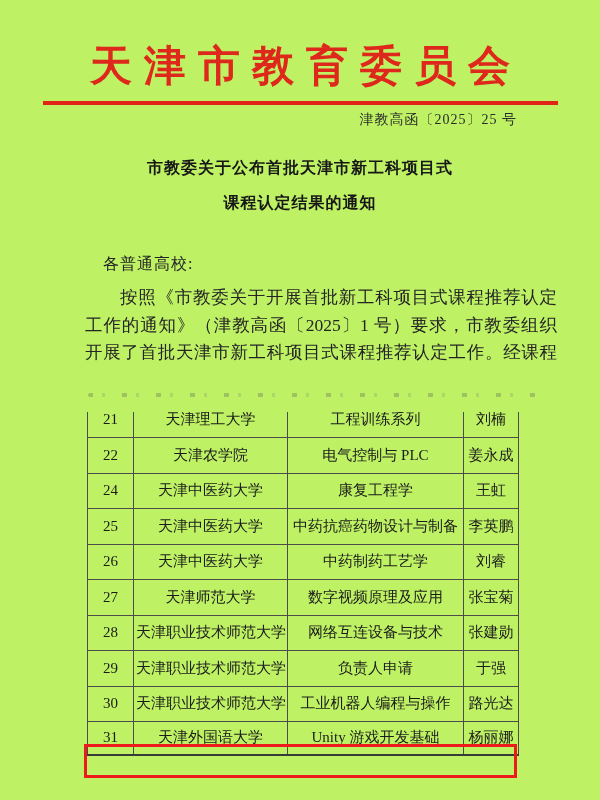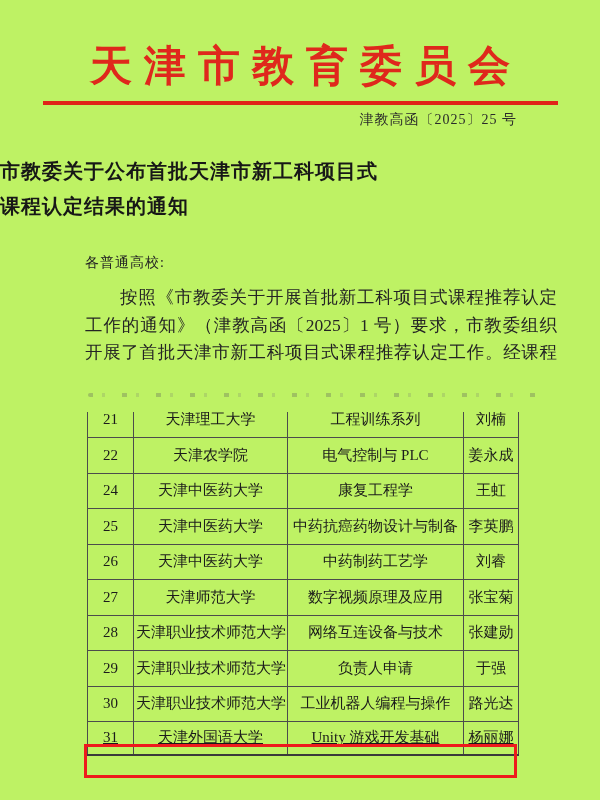--- a/index.html
+++ b/index.html
@@ -23,29 +23,29 @@
     position:absolute;left:43px;top:101px;
     width:515px;height:4px;
   }
   #doc-number{
     position:absolute;top:111px;right:83px;
     font-size:14px;color:#2a2a2a;letter-spacing:1px;
   }
   
   .title-line{
     position:absolute;left:0;width:600px;
-    text-align:left;font-size:20px;font-weight:bold;
+    text-align:center;font-size:16px;font-weight:bold;
     color:#171717;letter-spacing:1px;white-space:nowrap;
   }
   #title-line1{top:158px;}
   #title-line2{top:193px;}
   
   #salutation{
-    position:absolute;left:85px;top:254px;
-    font-size:14px;color:#242424;letter-spacing:1px;
+    position:absolute;left:103px;top:254px;
+    font-size:16px;color:#242424;letter-spacing:1px;
   }
   #body-block{
     position:absolute;left:85px;top:284px;width:472px;
   }
   .body-line{
     width:472px;height:27.5px;line-height:27.5px;
     font-size:17.5px;color:#242424;
     text-align:justify;text-align-last:justify;
     box-sizing:border-box;white-space:nowrap;
   }
@@ -70,21 +70,21 @@
   #results-table td{
     border:1px solid #4c4c4c;
     text-align:center;vertical-align:middle;
     font-size:15px;font-weight:500;color:#1b1b1b;
     padding:0 2px;overflow:hidden;white-space:nowrap;
     font-family:"Liberation Serif","DejaVu Serif",serif;
   }
   #results-table tr{height:35.5px;}
   #results-table tr.first{height:36px;}
   #results-table tr.last{height:33px;}
-  #results-table tr.last td{border-bottom:2px solid #3a3a3a;text-decoration:underline;}
+  #results-table tr.last td{border-bottom:2px solid #3a3a3a;}
   col.c-no{width:46px;} col.c-univ{width:154px;}
   col.c-course{width:176px;} col.c-leader{width:55px;}
   #highlight-box{
     position:absolute;left:84px;top:744px;
     width:433px;height:34px;
     box-sizing:border-box;
     pointer-events:none;
   }
 </style>
 </head>

